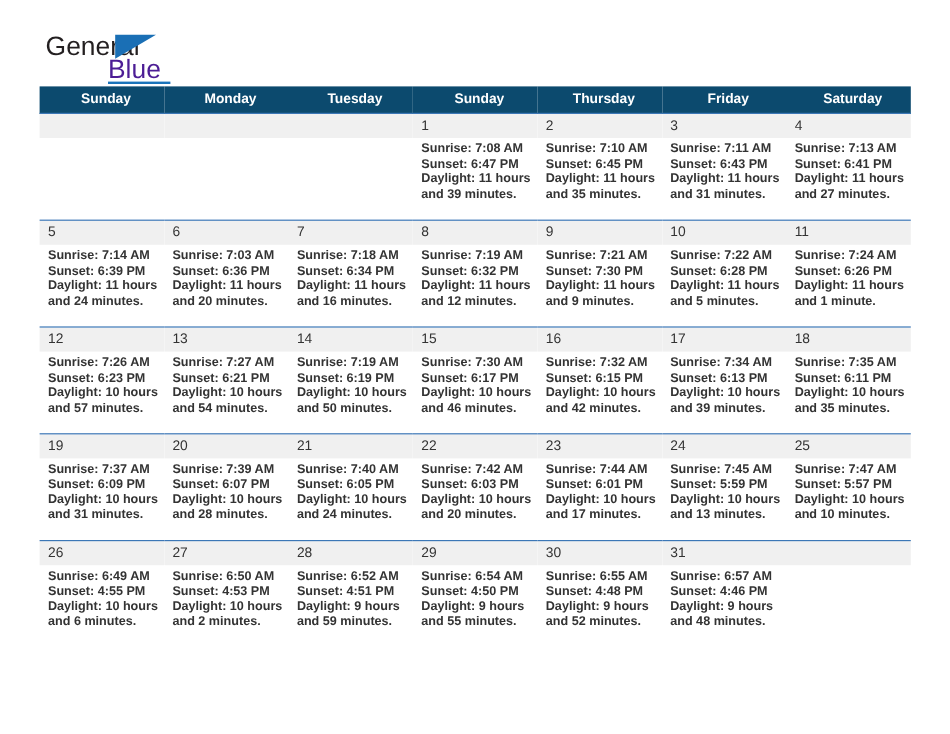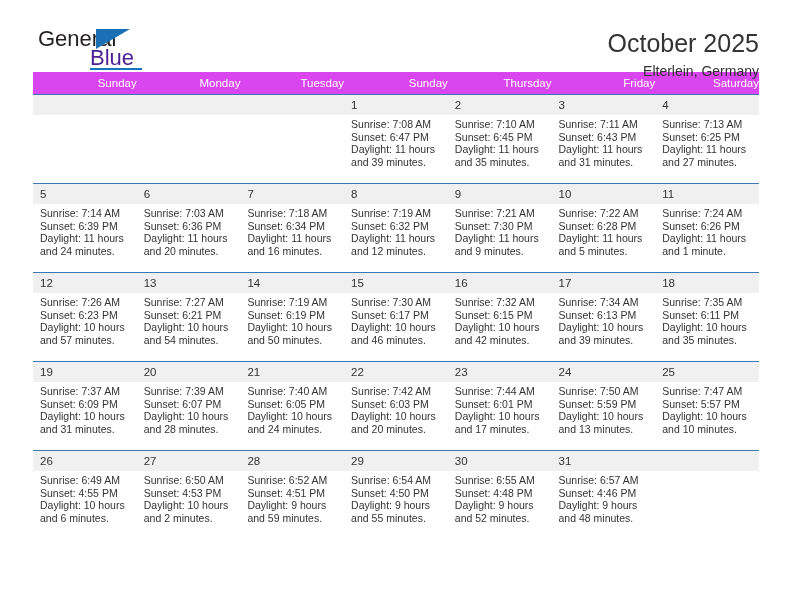--- a/index.html
+++ b/index.html
@@ -78,25 +78,25 @@
     white-space:nowrap;
   }
 
   
   .cal{
     width:726px;
     border-collapse:collapse;
     table-layout:fixed;
   }
   .cal th{
-    background:#d946ef;
+    background:#0c4a6e;
     color:#ffffff;
     font-size:11.5px;
-    font-weight:normal;
-    text-align:right;
+    font-weight:bold;
+    text-align:center;
     padding:5px 0 5px 7px;
     height:19px;
     box-sizing:border-box;
   }
   .cal td{
     width:103.7px;
     height:88px;
     padding:0;
     vertical-align:top;
     border-top:1px solid #3c77b6;
@@ -115,41 +115,38 @@
     padding:3px 0 3px 7px;
     height:14px;
     box-sizing:content-box;
   }
   .daynum.empty{color:transparent;}
   .info{
     padding:3px 5px 0 7px;
     font-size:10.5px;
     line-height:12.6px;
     color:#333;
+    font-weight:bold;
   }
   .info div{white-space:nowrap;}
 </style>
 </head>
 <body>
 
 <div class="page">
 
   <div class="topbar">
 
     <div class="logo">
       <span class="logo-general">General</span>
       <span class="logo-tri"></span>
       <span class="logo-blue">Blue</span>
       <span class="logo-underline"></span>
     </div>
 
-    <div class="titlewrap">
-      <div class="month-title">October 2025</div>
-      <div class="location">Elterlein, Germany</div>
-    </div>
 
   </div>
 
   <table class="cal">
     <thead>
       <tr id="head-row">
           <th>Sunday</th>
           <th>Monday</th>
           <th>Tuesday</th>
           <th>Sunday</th>
@@ -206,21 +203,21 @@
                 <div>Daylight: 11 hours</div>
                 <div>and 31 minutes.</div>
               </div>
             </div>
           </td>
           <td>
             <div class="cell-inner">
               <div class="daynum">4</div>
               <div class="info">
                 <div>Sunrise: 7:13 AM</div>
-                <div>Sunset: 6:25 PM</div>
+                <div>Sunset: 6:41 PM</div>
                 <div>Daylight: 11 hours</div>
                 <div>and 27 minutes.</div>
               </div>
             </div>
           </td>
         </tr>
         <tr class="week">
           <td>
             <div class="cell-inner">
               <div class="daynum">5</div>
@@ -431,21 +428,21 @@
                 <div>Sunset: 6:01 PM</div>
                 <div>Daylight: 10 hours</div>
                 <div>and 17 minutes.</div>
               </div>
             </div>
           </td>
           <td>
             <div class="cell-inner">
               <div class="daynum">24</div>
               <div class="info">
-                <div>Sunrise: 7:50 AM</div>
+                <div>Sunrise: 7:45 AM</div>
                 <div>Sunset: 5:59 PM</div>
                 <div>Daylight: 10 hours</div>
                 <div>and 13 minutes.</div>
               </div>
             </div>
           </td>
           <td>
             <div class="cell-inner">
               <div class="daynum">25</div>
               <div class="info">

